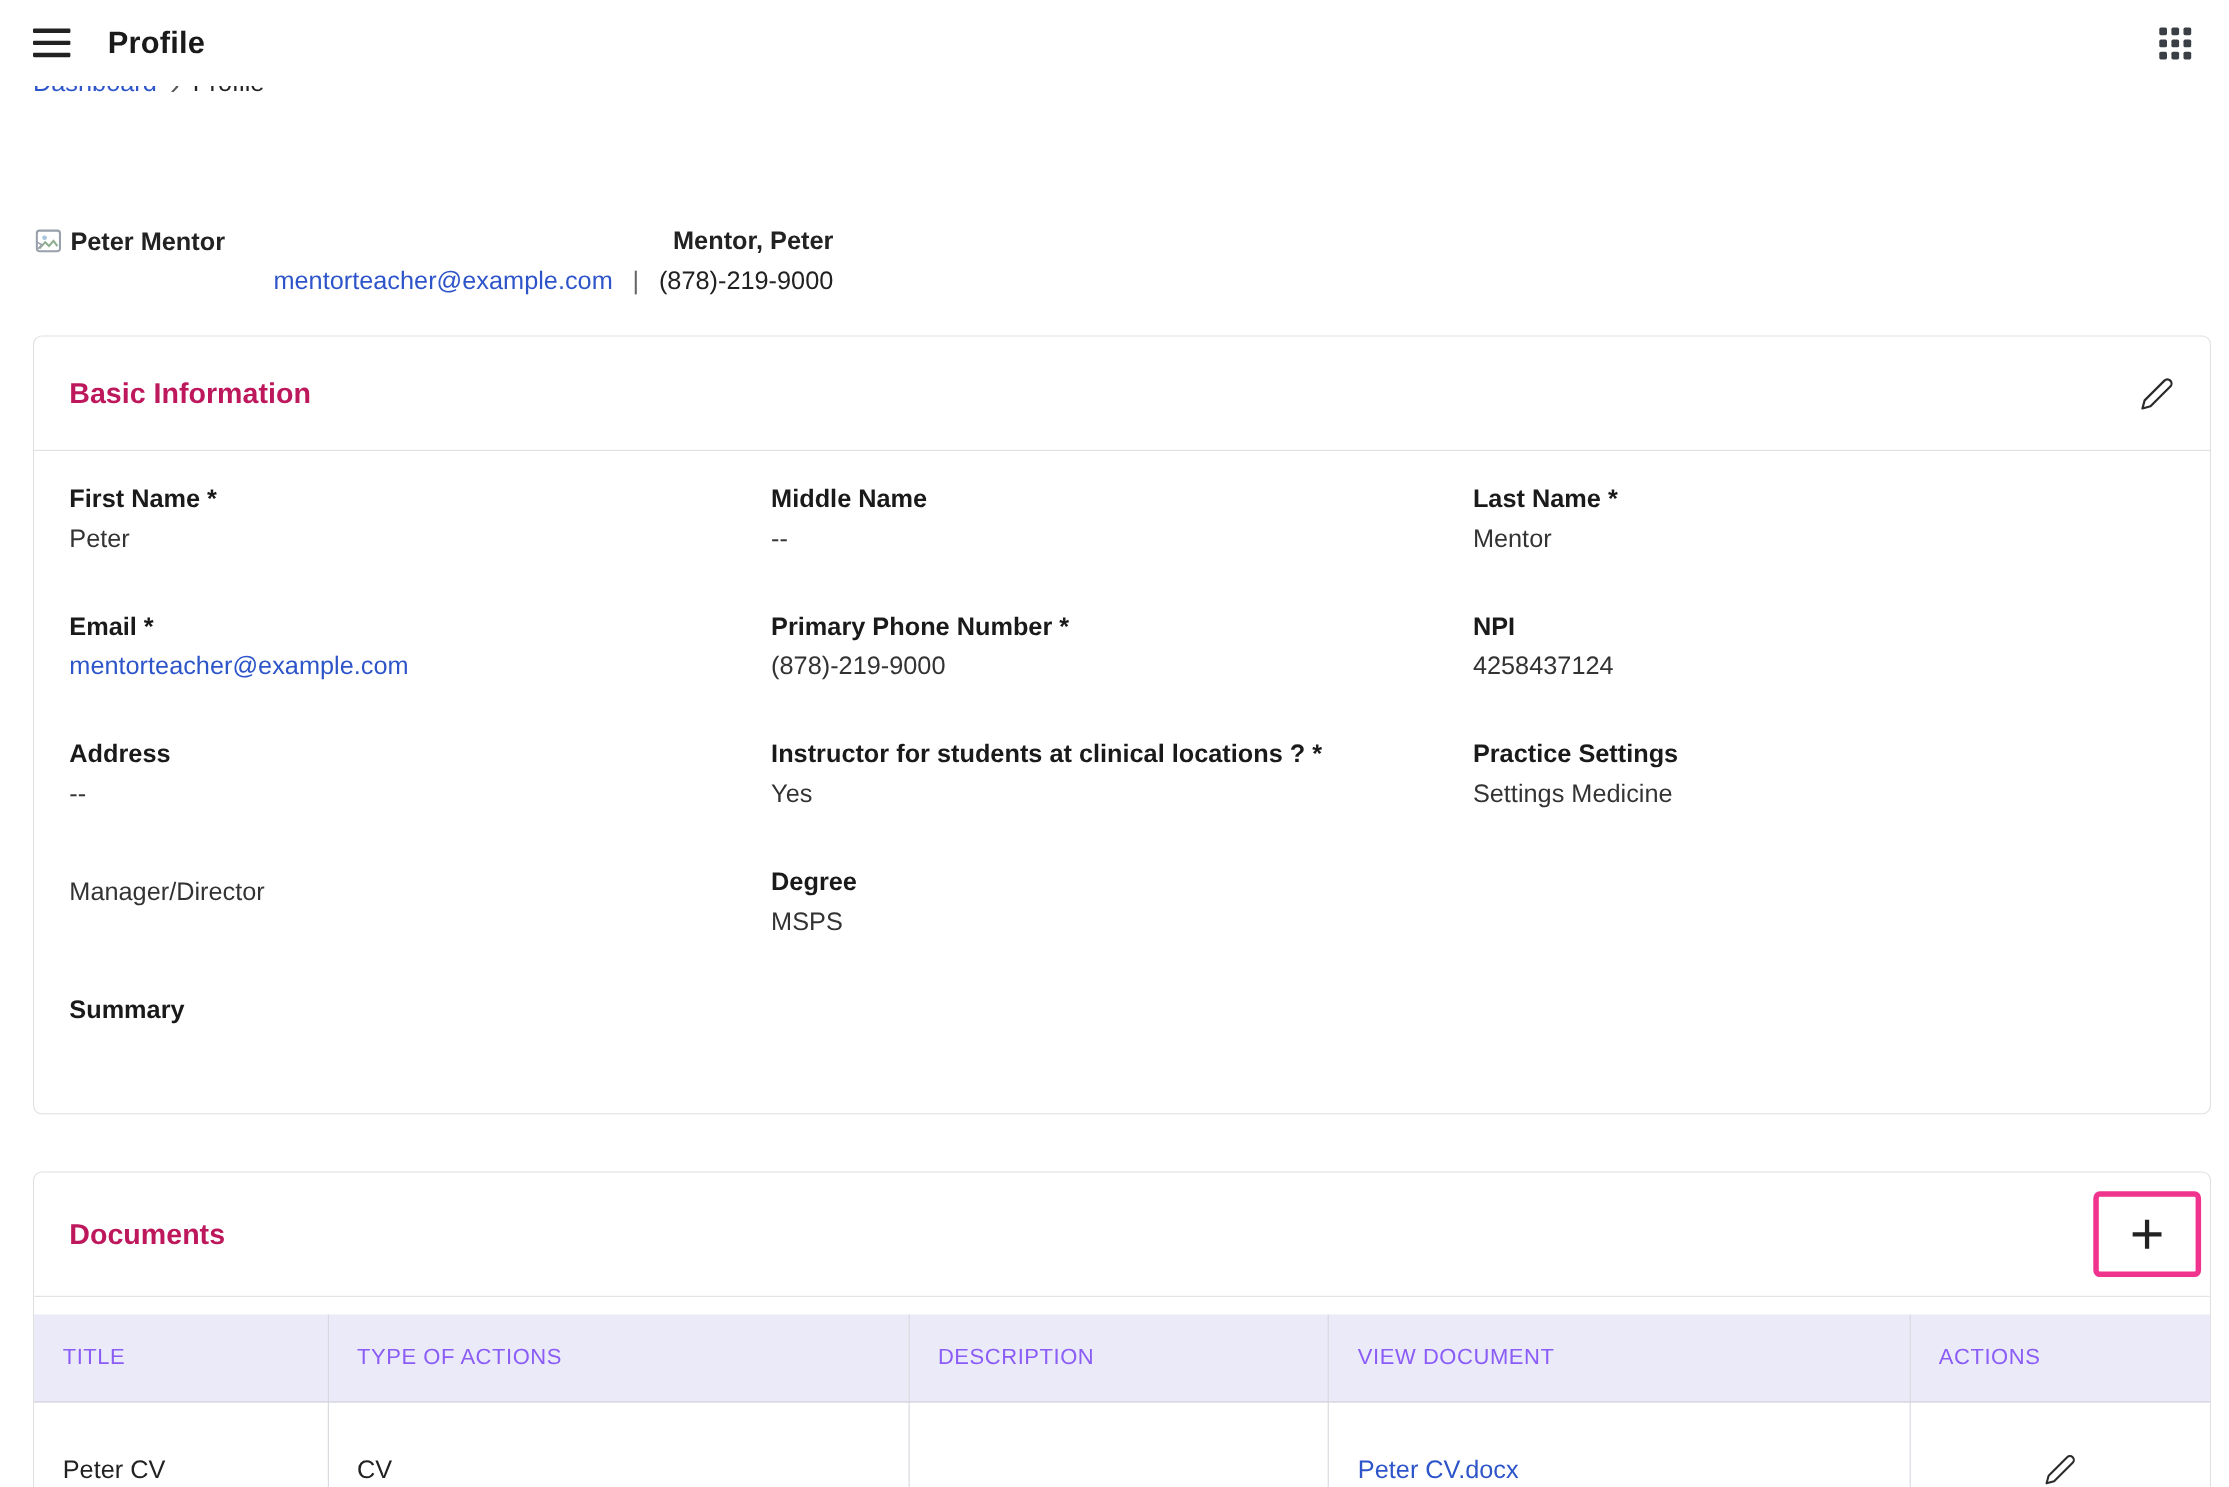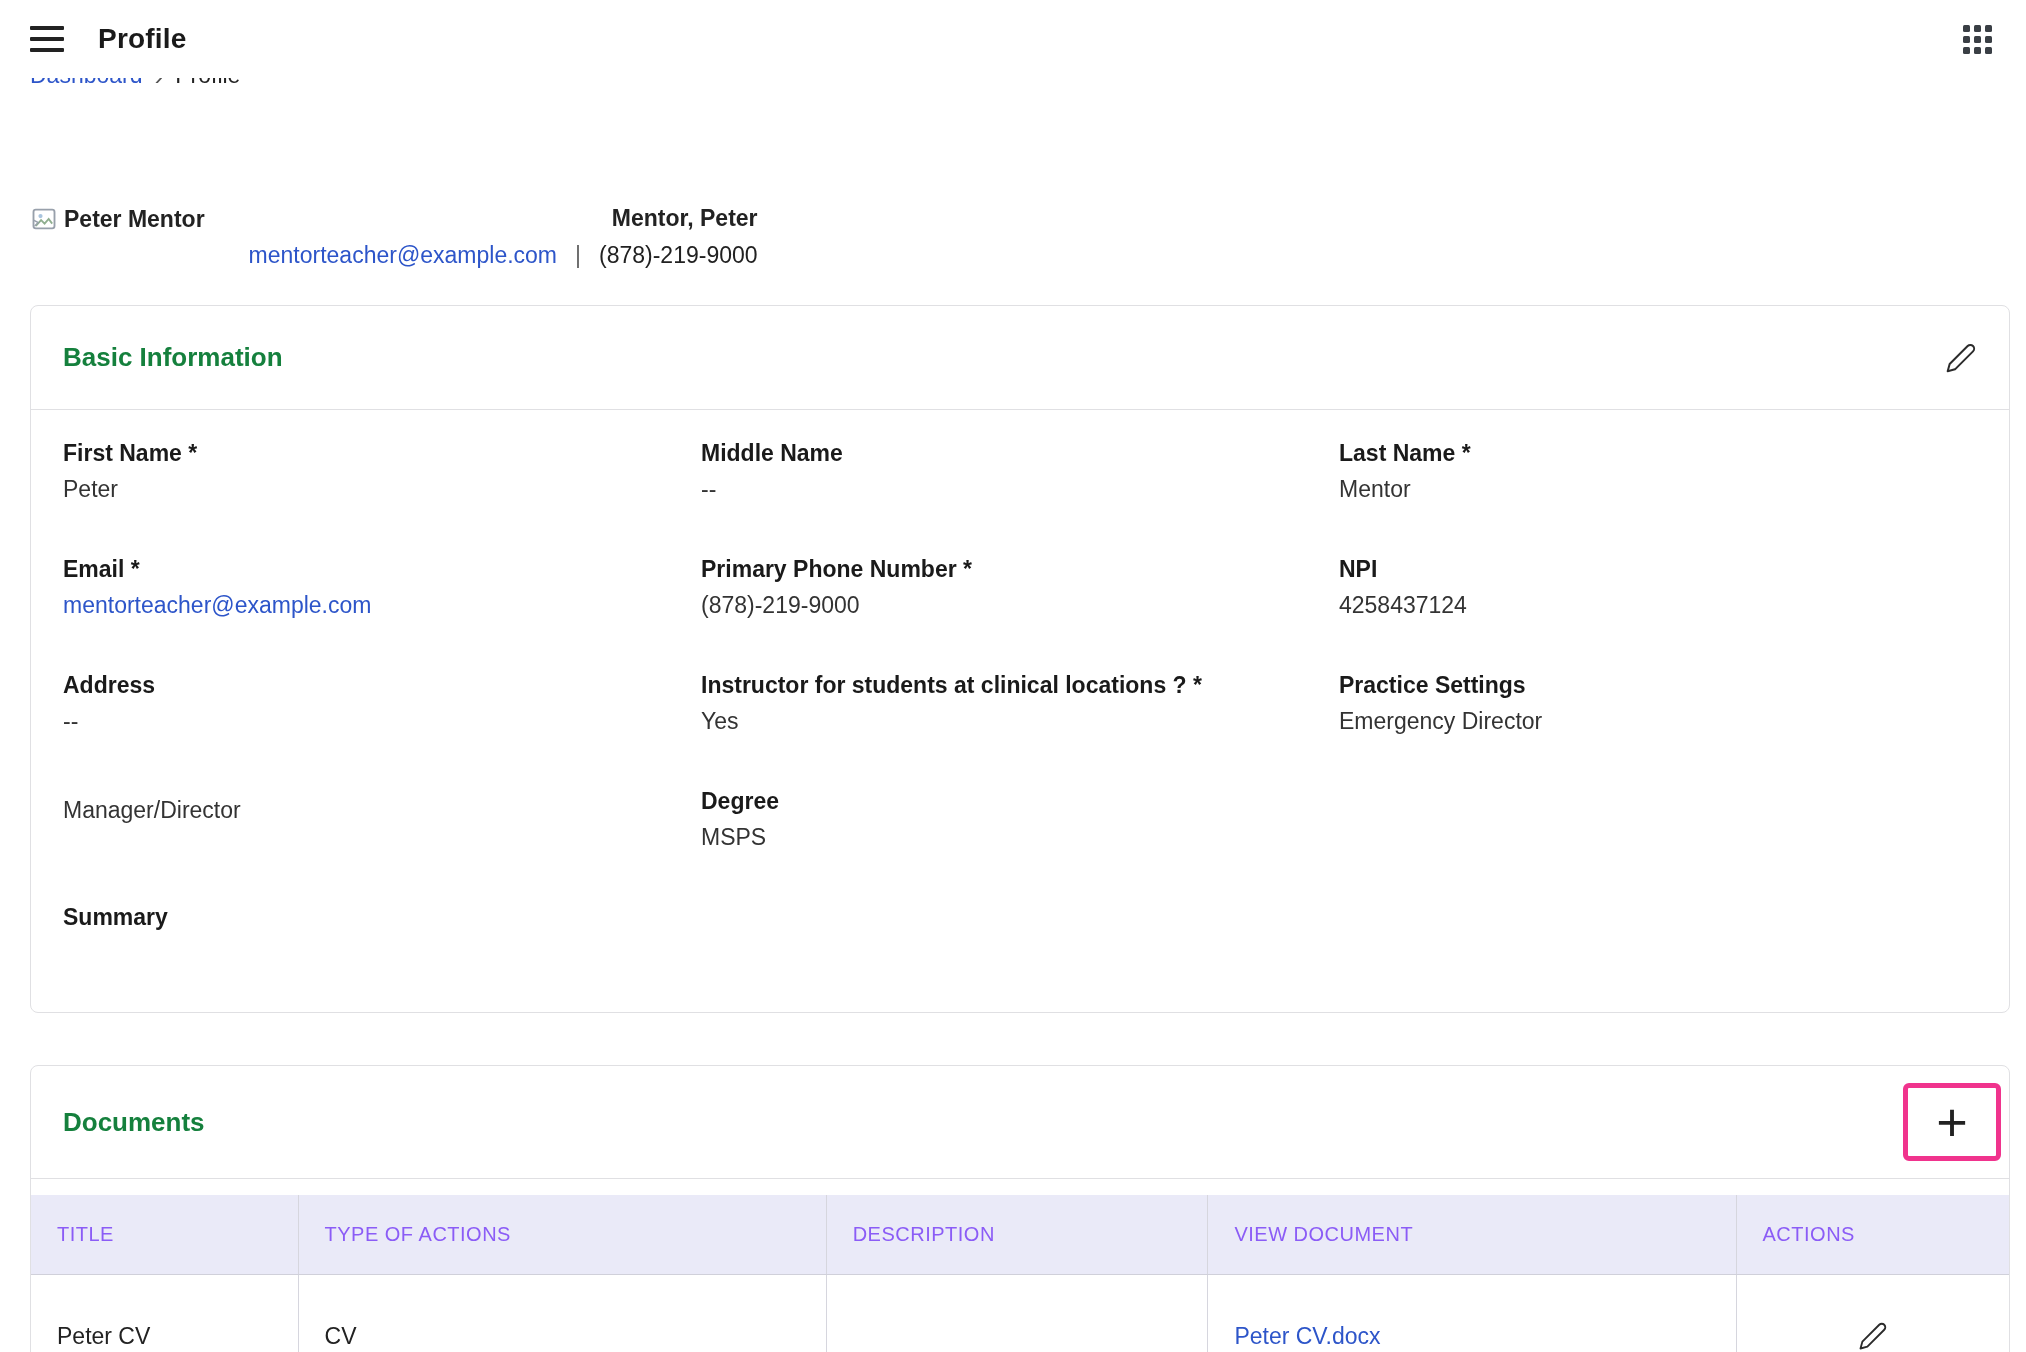--- a/index.html
+++ b/index.html
@@ -31,21 +31,21 @@
   .avatar-broken { display:flex; align-items:center; gap:6px; font-size:23px; font-weight:600; color:#222; }
   .identity .name { font-size:23px; font-weight:600; color:#222;text-align:right; }
   .identity .contact { margin-top:10px; font-size:23px; display:flex; align-items:center; }
   .identity .contact a { color:#2d55c9; text-decoration:none; }
   .identity .contact .sep { color:#666; margin:0 18px; }
 
   
   .card { margin-top:36px; border:1px solid #e0e0e3; border-radius:8px; background:#fff; }
   .card-header { display:flex; align-items:center; justify-content:space-between;
                  height:104px; padding:0 26px 0 32px; border-bottom:1px solid #e0e0e3; }
-  .card-header h2 { font-size:26px; font-weight:600; color:#15803d; }
+  .card-header h2 { font-size:26px; font-weight:600; color:#be185d; }
   .icon-btn { background:none; border:none; cursor:pointer; padding:6px; display:flex; align-items:center; }
 
   
   .card-body { padding:30px 32px 44px 32px; }
   .fields-grid { display:grid; grid-template-columns:1fr 1fr 1fr; row-gap:52px; }
   .field-label { font-size:23px; font-weight:700; color:#1a1a1a; }
   .field-label .req { font-weight:700; color:#1a1a1a; white-space:pre; }
   .field-value { margin-top:9px; font-size:23px; color:#333; min-height:28px; }
   .field-value a { color:#2d55c9; text-decoration:none; }
   .field-summary { grid-column:1; }
@@ -167,21 +167,21 @@
           <div class="field-value">--</div>
         </div>
 
         <div class="field">
           <div class="field-label"><span>Instructor for students at clinical locations ?</span><span class="req"> *</span></div>
           <div class="field-value">Yes</div>
         </div>
 
         <div class="field">
           <div class="field-label"><span>Practice Settings</span><span class="req"></span></div>
-          <div class="field-value">Emergency Director</div>
+          <div class="field-value">Settings Medicine</div>
         </div>
 
         <div class="field">
           <div class="field-value">Manager/Director</div>
         </div>
 
         <div class="field">
           <div class="field-label"><span>Degree</span><span class="req"></span></div>
           <div class="field-value">MSPS</div>
         </div>

